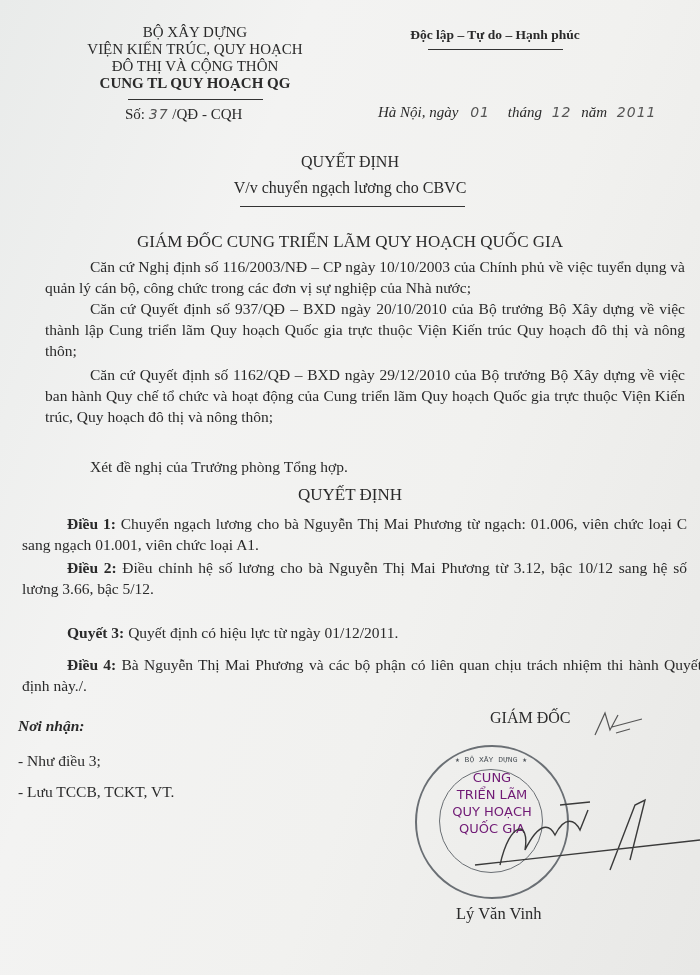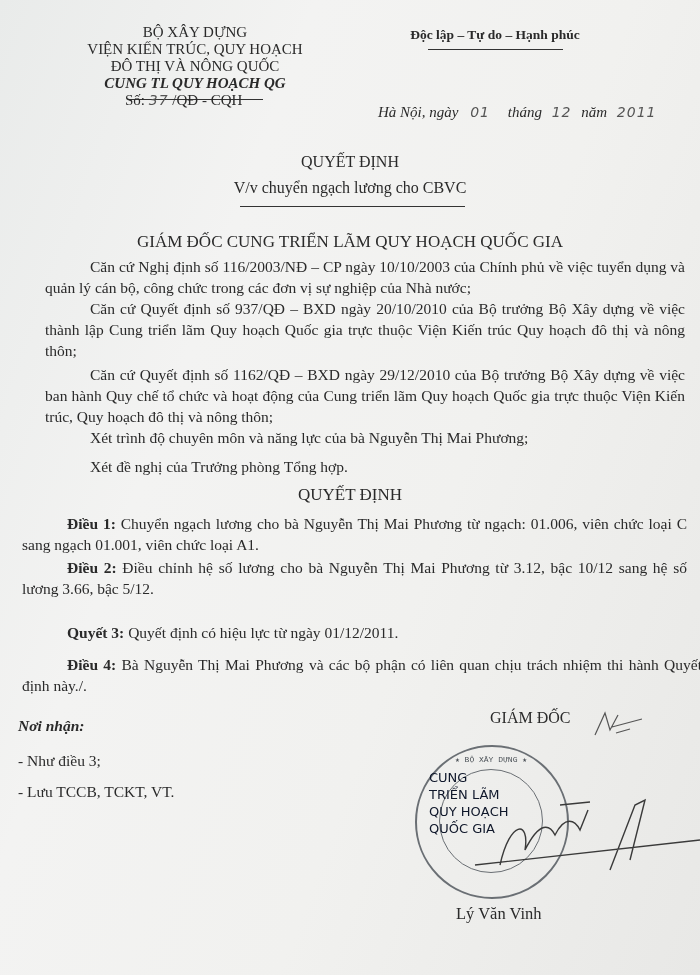--- a/index.html
+++ b/index.html
@@ -1,44 +1,44 @@
 <!DOCTYPE html>
 <html><head>
 <meta charset="utf-8">
 <style>
   html,body{margin:0;padding:0;}
   body{width:700px;height:975px;overflow:hidden;background:linear-gradient(110deg,#e9ebea 0%,#f3f3f2 30%,#f1f1ef 60%,#e8e8e6 100%);font-family:"Liberation Serif","DejaVu Serif",serif;color:#2a2a2a;position:relative;}
   .page{position:absolute;left:0;top:0;width:700px;height:793px;}
   .abs{position:absolute;white-space:nowrap;}
   .hdr-left{position:absolute;left:70px;top:24px;width:250px;text-align:center;font-size:15px;line-height:17px;}
-  .hdr-left .b{font-weight:bold;font-style:italic;}
+  .hdr-left .b{font-weight:bold;}
   .hdr-right{position:absolute;left:345px;top:26px;width:300px;text-align:center;font-size:14px;line-height:17px;font-weight:bold;}
   .hr{height:1px;background:#333;margin:0 auto;}
-  .so{position:absolute;left:125px;top:92px;font-size:15px;}
+  .so{position:absolute;left:125px;top:106px;font-size:15px;}
   .date{position:absolute;left:378px;top:104px;font-size:15px;font-style:italic;}
   .hand{font-family:"DejaVu Sans",sans-serif;font-style:italic;font-size:14px;color:#555;letter-spacing:1px;}
   .title{position:absolute;left:0;width:700px;text-align:center;font-size:16px;}
   .para{position:absolute;left:45px;width:640px;font-size:15.5px;line-height:21px;text-align:justify;}
   .indent{text-indent:45px;}
   .bold{font-weight:bold;}
   .recv{position:absolute;left:18px;font-size:15.5px;}
   .stamp{position:absolute;left:415px;top:745px;width:150px;height:150px;border:2px solid #6a6f74;border-radius:50%;}
   .stamp-inner{position:absolute;left:22px;top:22px;width:102px;height:102px;border:1.5px solid #6a6f74;border-radius:50%;}
-  .stamp-text{position:absolute;left:12px;top:22px;width:150px;text-align:left;font-family:"DejaVu Sans",sans-serif;font-size:13px;line-height:17px;color:#0f172a;}
+  .stamp-text{position:absolute;left:0;top:22px;width:150px;text-align:center;font-family:"DejaVu Sans",sans-serif;font-size:13px;line-height:17px;color:#701a75;}
   .stamp-ring{position:absolute;font-family:"DejaVu Sans",sans-serif;font-size:8px;color:#4b5157;}
 </style>
 </head>
 <body>
 
 <div class="page">
 
   <div class="hdr-left">
     <div>BỘ XÂY DỰNG</div>
     <div>VIỆN KIẾN TRÚC, QUY HOẠCH</div>
-    <div>ĐÔ THỊ VÀ NÔNG QUỐC</div>
+    <div>ĐÔ THỊ VÀ CỘNG THÔN</div>
     <div class="b">CUNG TL QUY HOẠCH QG</div>
     <div class="hr" style="width:135px;margin-top:7px;"></div>
   </div>
 
   <div class="so">
     <span>Số:</span>
     <span class="hand">37</span>
     <span>/QĐ - CQH</span>
   </div>
 
@@ -58,21 +58,20 @@
 
   <div class="title" style="top:153px;">QUYẾT ĐỊNH</div>
   <div class="title" style="top:179px;">V/v chuyển ngạch lương cho CBVC</div>
   <div class="hr abs" style="left:240px;top:206px;width:225px;"></div>
 
   <div class="title" style="top:232px;font-size:17px;">GIÁM ĐỐC CUNG TRIỂN LÃM QUY HOẠCH QUỐC GIA</div>
 
   <div class="para indent" style="top:256px;">Căn cứ Nghị định số 116/2003/NĐ – CP ngày 10/10/2003 của Chính phủ về việc tuyển dụng và quản lý cán bộ, công chức trong các đơn vị sự nghiệp của Nhà nước;</div>
   <div class="para indent" style="top:298px;">Căn cứ Quyết định số 937/QĐ – BXD ngày 20/10/2010 của Bộ trưởng Bộ Xây dựng về việc thành lập Cung triển lãm Quy hoạch Quốc gia trực thuộc Viện Kiến trúc Quy hoạch đô thị và nông thôn;</div>
   <div class="para indent" style="top:364px;">Căn cứ Quyết định số 1162/QĐ – BXD ngày 29/12/2010 của Bộ trưởng Bộ Xây dựng về việc ban hành Quy chế tổ chức và hoạt động của Cung triển lãm Quy hoạch Quốc gia trực thuộc Viện Kiến trúc, Quy hoạch đô thị và nông thôn;</div>
-  <div class="para indent" style="top:427px;">Xét trình độ chuyên môn và năng lực của bà Nguyễn Thị Mai Phương;</div>
   <div class="para indent" style="top:456px;">Xét đề nghị của Trưởng phòng Tổng hợp.</div>
 
   <div class="title" style="top:485px;font-size:17px;">QUYẾT ĐỊNH</div>
 
   <div class="para indent" style="top:513px;left:22px;width:665px;">
     <span class="bold">Điều 1:</span><span> Chuyển ngạch lương cho bà Nguyễn Thị Mai Phương từ ngạch: 01.006, viên chức loại C sang ngạch 01.001, viên chức loại A1.</span>
   </div>
   <div class="para indent" style="top:557px;left:22px;width:665px;">
     <span class="bold">Điều 2:</span><span> Điều chỉnh hệ số lương cho bà Nguyễn Thị Mai Phương từ 3.12, bậc 10/12 sang hệ số lương 3.66, bậc 5/12.</span>
   </div>

